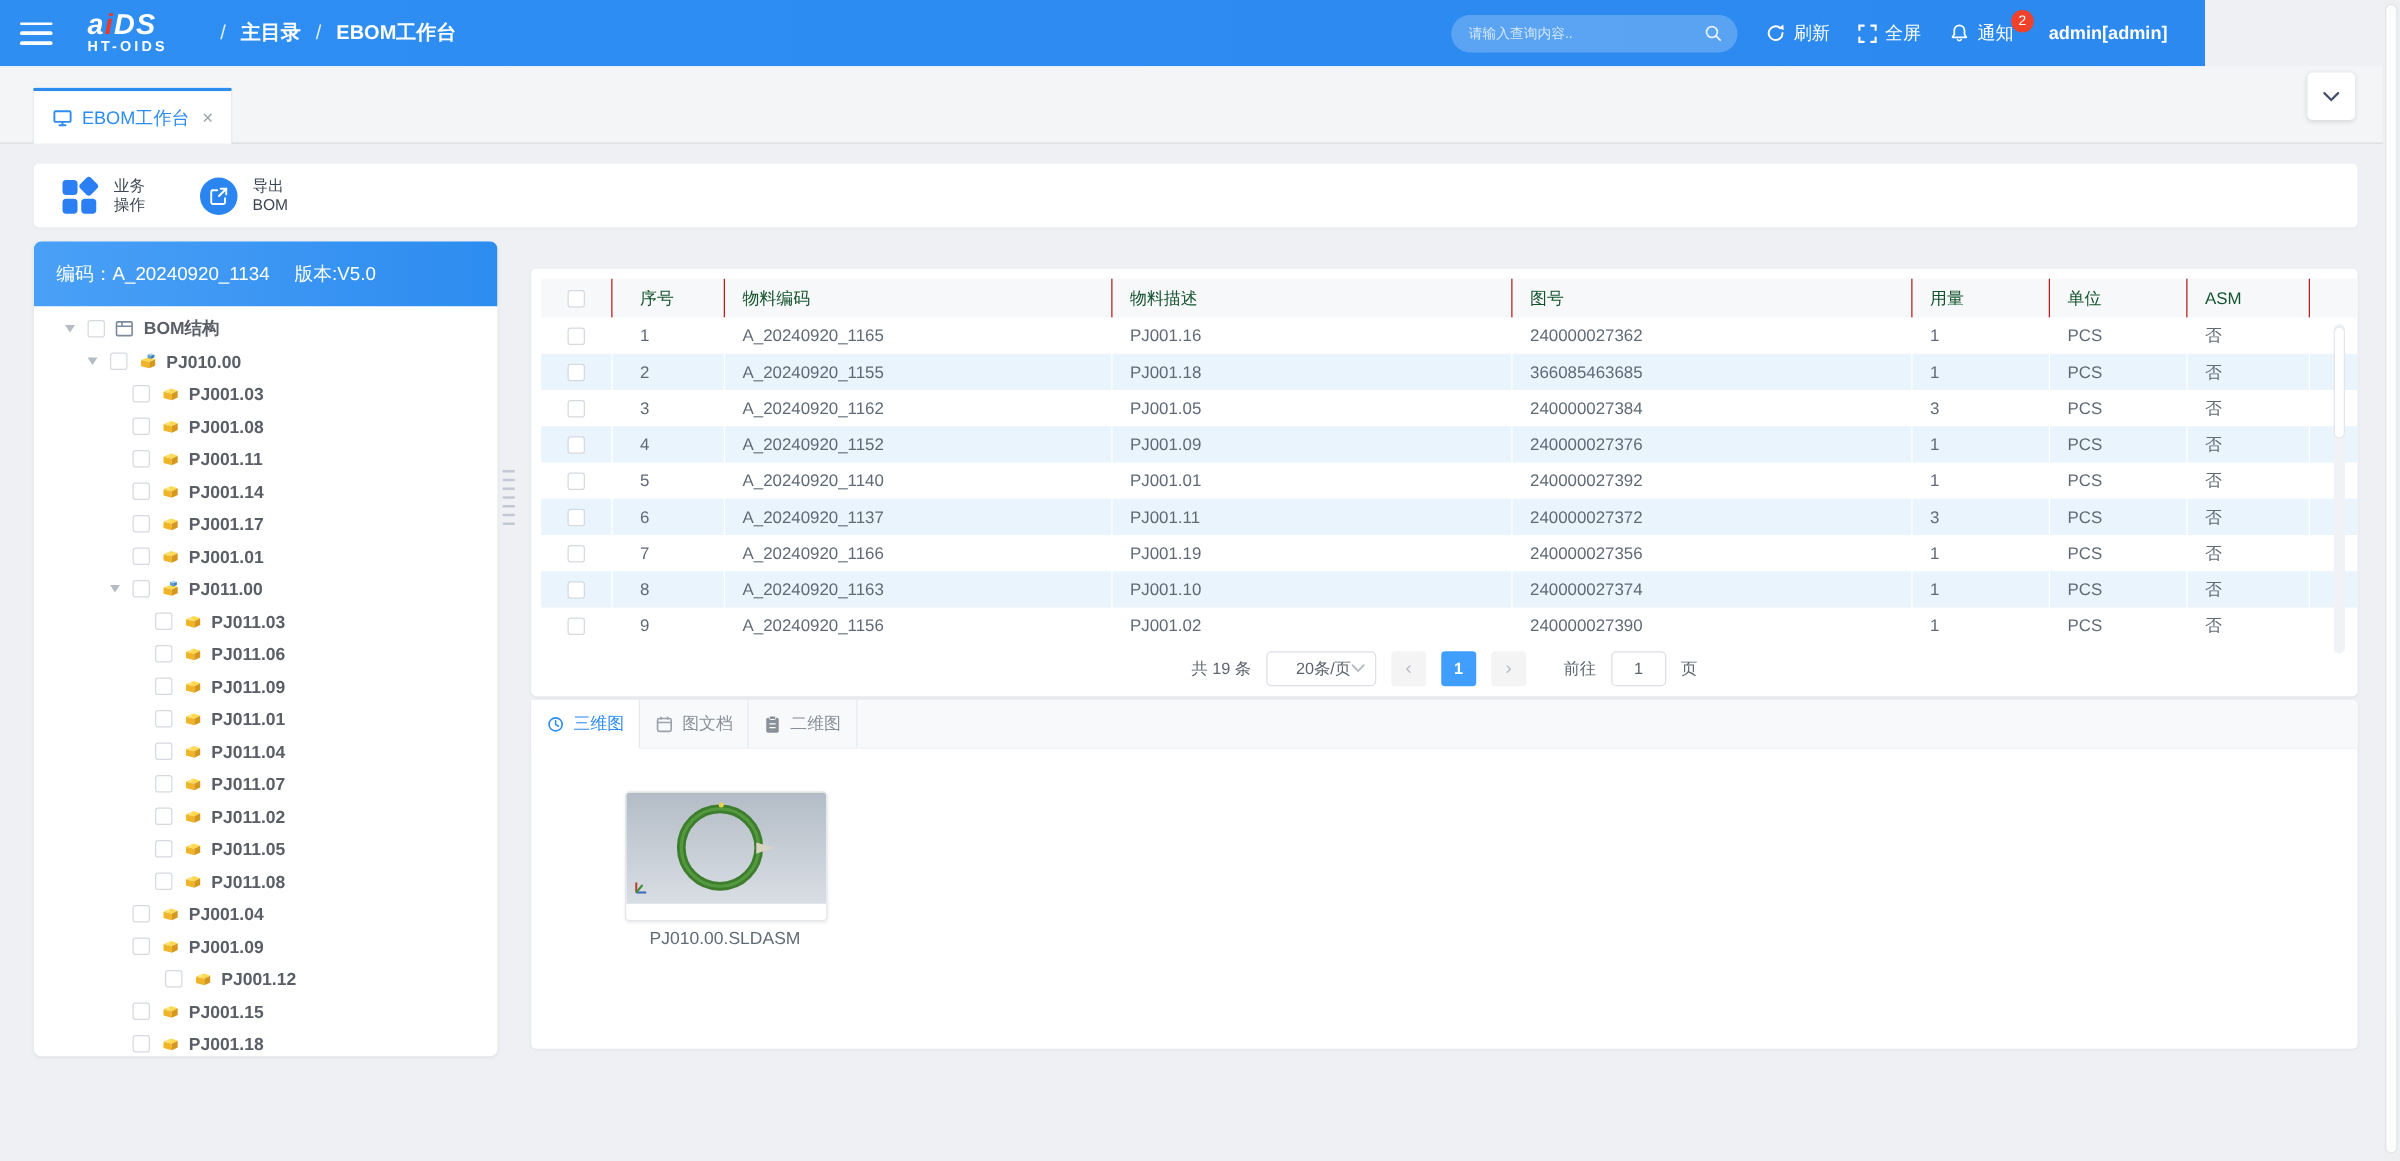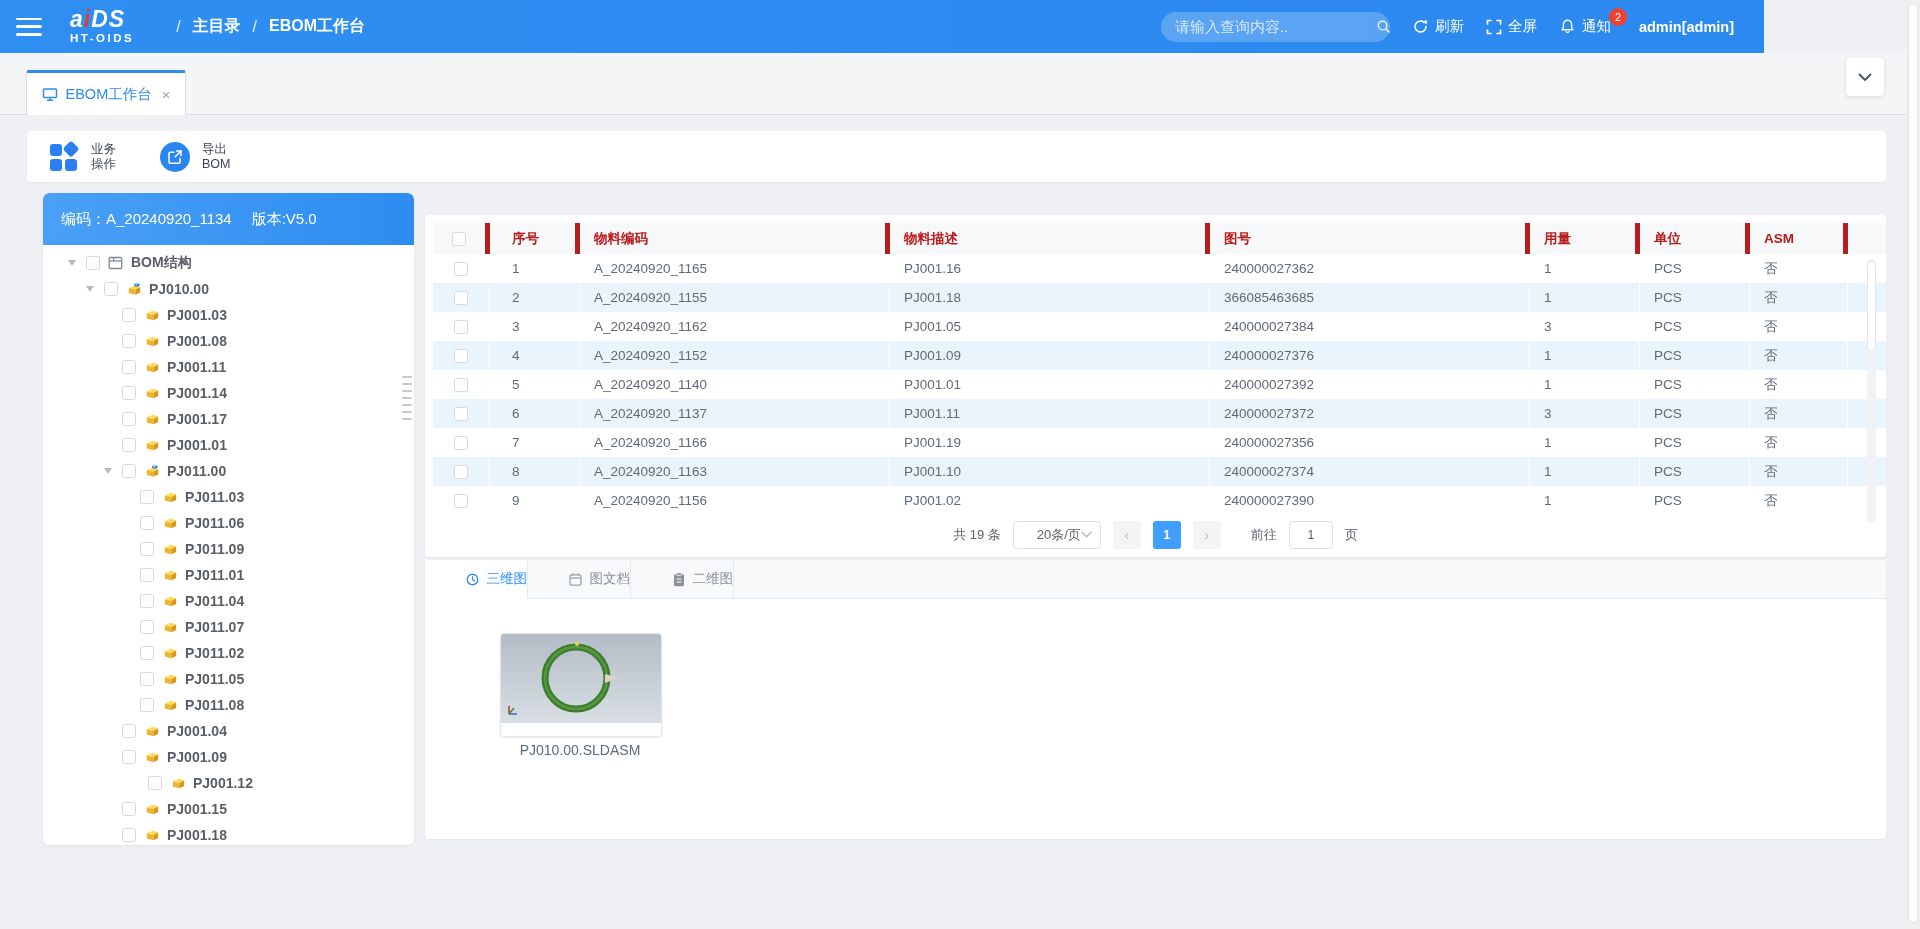--- a/index.html
+++ b/index.html
@@ -10,21 +10,21 @@
   .hamb{width:26px;height:18px;margin-left:16px;display:flex;flex-direction:column;justify-content:space-between;cursor:pointer;}
   .hamb i{display:block;height:2.6px;background:#fff;border-radius:2px;}
   .logo{margin-left:28px;line-height:1;cursor:pointer;}
   .logo-main{font-size:23px;font-weight:bold;font-style:italic;letter-spacing:1px;position:relative;}
   .logo-main .red{color:#e8392b;}
   .logo-sub{font-size:11.5px;font-weight:bold;letter-spacing:2.5px;margin-top:2px;}
   .crumb{display:flex;align-items:center;margin-left:42px;font-size:16px;font-weight:bold;gap:12px;}
   .crumb .sep{font-weight:400;opacity:.85;}
   .hdr-right{margin-left:auto;display:flex;align-items:center;gap:22px;margin-right:30px;}
   .search{width:205px;height:30px;background:rgba(255,255,255,.22);border-radius:15px;display:flex;align-items:center;padding:0 12px;}
-  .search input{flex:1;border:none;background:transparent;outline:none;color:#fff;font-size:15px;}
+  .search input{flex:1;border:none;background:transparent;outline:none;color:#fff;font-size:11px;}
   .search input::placeholder{color:rgba(255,255,255,.75);}
   .hact{display:flex;align-items:center;gap:6px;font-size:14.5px;cursor:pointer;position:relative;white-space:nowrap;}
   .badge{position:absolute;top:-9px;right:-16px;min-width:18px;height:18px;border-radius:9px;background:#f0412d;color:#fff;font-size:11px;display:flex;align-items:center;justify-content:center;padding:0 4px;box-sizing:border-box;}
   .user{font-size:14.5px;font-weight:bold;margin-left:6px;white-space:nowrap;}
 
   
   .tabstrip{position:absolute;left:0;top:53px;width:1920px;height:62px;background:#f3f5f7;border-bottom:1px solid #d8dbe0;box-sizing:border-box;}
   .page-tab{position:absolute;left:26px;top:17px;width:160px;height:45px;background:#fff;border:1px solid #d8dce3;border-bottom:none;border-top:3px solid #2d8cf0;border-radius:3px 3px 0 0;box-sizing:border-box;display:flex;align-items:center;justify-content:center;gap:8px;color:#2d8cf0;font-size:14.5px;cursor:pointer;}
   .page-tab .x{color:#9aa3ad;font-size:15px;margin-left:2px;cursor:pointer;}
   .collapse-btn{position:absolute;right:36px;top:5px;width:38px;height:38px;background:#fff;border-radius:4px;box-shadow:0 1px 4px rgba(0,0,0,.12);display:flex;align-items:center;justify-content:center;cursor:pointer;}
@@ -35,40 +35,40 @@
   .tbtn .tl{font-size:12.5px;color:#3d4654;line-height:15px;}
   .grid-ic{width:30px;height:30px;position:relative;}
   .grid-ic i{position:absolute;width:12px;height:12px;background:#2b7ff2;border-radius:3px;}
   .grid-ic i:nth-child(1){left:1px;top:2px;}
   .grid-ic i:nth-child(2){left:16px;top:1px;transform:rotate(45deg);border-radius:2.5px;}
   .grid-ic i:nth-child(3){left:1px;top:17px;}
   .grid-ic i:nth-child(4){left:16px;top:17px;}
   .exp-ic{width:30px;height:30px;border-radius:50%;background:#2b85f0;display:flex;align-items:center;justify-content:center;}
 
   
-  .tree-panel{position:absolute;left:43px;top:193px;width:371px;height:652px;background:#fff;border-radius:6px;box-shadow:0 1px 3px rgba(0,0,0,.06);overflow:hidden;}
+  .tree-panel{position:absolute;left:27px;top:193px;width:371px;height:652px;background:#fff;border-radius:6px;box-shadow:0 1px 3px rgba(0,0,0,.06);overflow:hidden;}
   .tree-hd{height:52px;background:linear-gradient(90deg,#4aa0f6,#2d8cf0);border-radius:6px 6px 0 0;display:flex;align-items:center;color:#fff;font-size:15px;padding-left:18px;gap:20px;}
   .tree-body{padding-top:5px;overflow:hidden;height:594px;}
   .tree-row{height:26px;display:flex;align-items:center;cursor:pointer;white-space:nowrap;}
   .caret{width:18px;display:flex;align-items:center;justify-content:flex-start;}
   .caret::before{content:"";border-left:4.5px solid transparent;border-right:4.5px solid transparent;border-top:6px solid #b6bcc6;display:block;}
   .caret-sp{width:18px;}
   .cb{width:14px;height:14px;background:#fff;border:1px solid #d6dae0;border-radius:2.5px;box-sizing:border-box;flex:none;}
   .ticon{width:17px;height:16px;margin-left:8px;flex:none;display:flex;align-items:center;}
   .tlabel{margin-left:6px;font-size:14px;font-weight:bold;color:#5a5e66;}
 
   
   .splitter{position:absolute;left:402px;top:376px;width:10px;height:44px;display:flex;flex-direction:column;justify-content:space-between;cursor:col-resize;}
   .splitter i{display:block;height:1.5px;background:#c3c8d2;border-radius:1px;}
 
   
   .table-card{position:absolute;left:425px;top:215px;width:1461px;height:342px;background:#fff;border-radius:4px;box-shadow:0 1px 3px rgba(0,0,0,.05);box-sizing:border-box;padding:8px 0 0 8px;}
   .thead,.trow{display:flex;}
   .thead{height:31px;background:#f7f8fa;}
-  .thead .cell{font-weight:bold;color:#b91c1c;font-size:13.5px;display:flex;align-items:center;border-right:5px solid #b91c1c;box-sizing:border-box;}
+  .thead .cell{font-weight:normal;color:#14532d;font-size:13.5px;display:flex;align-items:center;border-right:1px solid #b91c1c;box-sizing:border-box;}
   .trow{height:29px;}
   .trow.alt{background:#e9f4fd;}
   .trow .cell{font-size:13.5px;color:#606a76;display:flex;align-items:center;border-right:1px solid #fff;box-sizing:border-box;}
   .cell{padding-left:14px;}
   .c-check{width:57px;padding-left:0;justify-content:center;}
   .c-seq{width:90px;padding-left:22px;}
   .c-code{width:310px;}
   .c-desc{width:320px;}
   .c-draw{width:320px;}
   .c-qty{width:110px;}
@@ -80,21 +80,21 @@
   
   .pager{position:absolute;left:0;bottom:0;width:100%;height:45px;display:flex;align-items:center;justify-content:center;gap:12px;font-size:13px;color:#5c6470;}
   .psel{width:88px;height:28px;border:1px solid #dcdfe6;border-radius:4px;display:flex;align-items:center;justify-content:flex-end;padding:0 8px 0 12px;box-sizing:border-box;cursor:pointer;background:#fff;}
   .pbtn{width:28px;height:28px;border-radius:3px;background:#f4f4f5;color:#b7bcc4;display:flex;align-items:center;justify-content:center;font-size:15px;cursor:pointer;}
   .pbtn.cur{background:#409eff;color:#fff;font-weight:bold;font-size:13px;}
   .goto-in{width:44px;height:28px;border:1px solid #dcdfe6;border-radius:4px;text-align:center;font-size:13px;color:#5c6470;outline:none;box-sizing:border-box;}
 
   
   .prev-card{position:absolute;left:425px;top:560px;width:1461px;height:279px;background:#fff;border-radius:4px;box-shadow:0 1px 3px rgba(0,0,0,.05);}
   .ptabs{height:38px;background:#f7f9fb;border-bottom:1px solid #e6e9ee;border-radius:4px 4px 0 0;display:flex;}
-  .ptab{width:103px;display:flex;align-items:center;justify-content:flex-end;gap:7px;font-size:13.5px;color:#8a9099;border-right:1px solid #e6e9ee;cursor:pointer;box-sizing:border-box;}
+  .ptab{width:87px;display:flex;align-items:center;justify-content:center;gap:7px;font-size:13.5px;color:#8a9099;border-right:1px solid #e6e9ee;cursor:pointer;box-sizing:border-box;}
   .ptab.active{background:#fff;color:#2d8cf0;border-bottom:1px solid #fff;margin-bottom:-1px;}
   .thumb-card{position:absolute;left:75px;top:73px;width:160px;height:102px;background:#fff;border:1px solid #e4e7ea;border-radius:4px;box-shadow:0 1px 3px rgba(0,0,0,.08);overflow:hidden;cursor:pointer;}
   .thumb-img{width:160px;height:89px;background:linear-gradient(180deg,#b3bcc6,#d9dee4);position:relative;}
   .thumb-cap{position:absolute;left:25px;top:182px;width:260px;text-align:center;font-size:14px;color:#5f6b76;}
 
   
   .pg-sb{position:absolute;right:0;top:0;width:14px;height:929px;background:#edeff1;}
   .pg-sb .th{position:absolute;left:2px;top:3px;width:10px;height:920px;background:#fcfcfd;border:1px solid #e2e4e8;border-radius:6px;box-sizing:border-box;cursor:pointer;}
 
   svg{display:block;}

